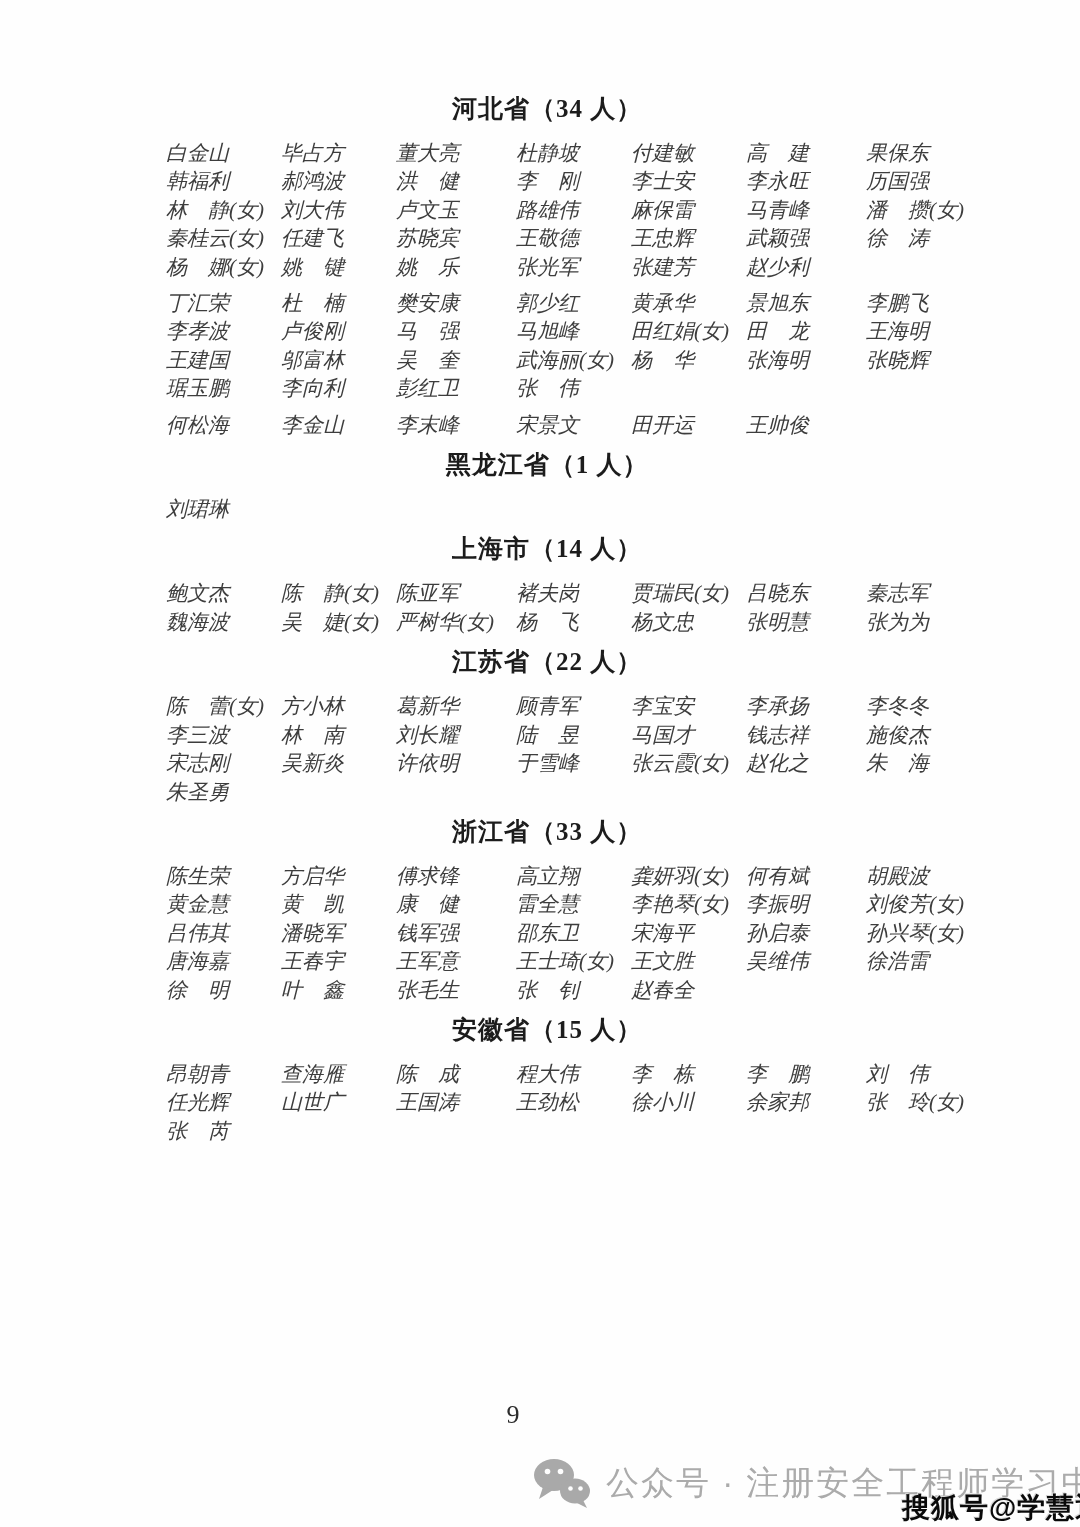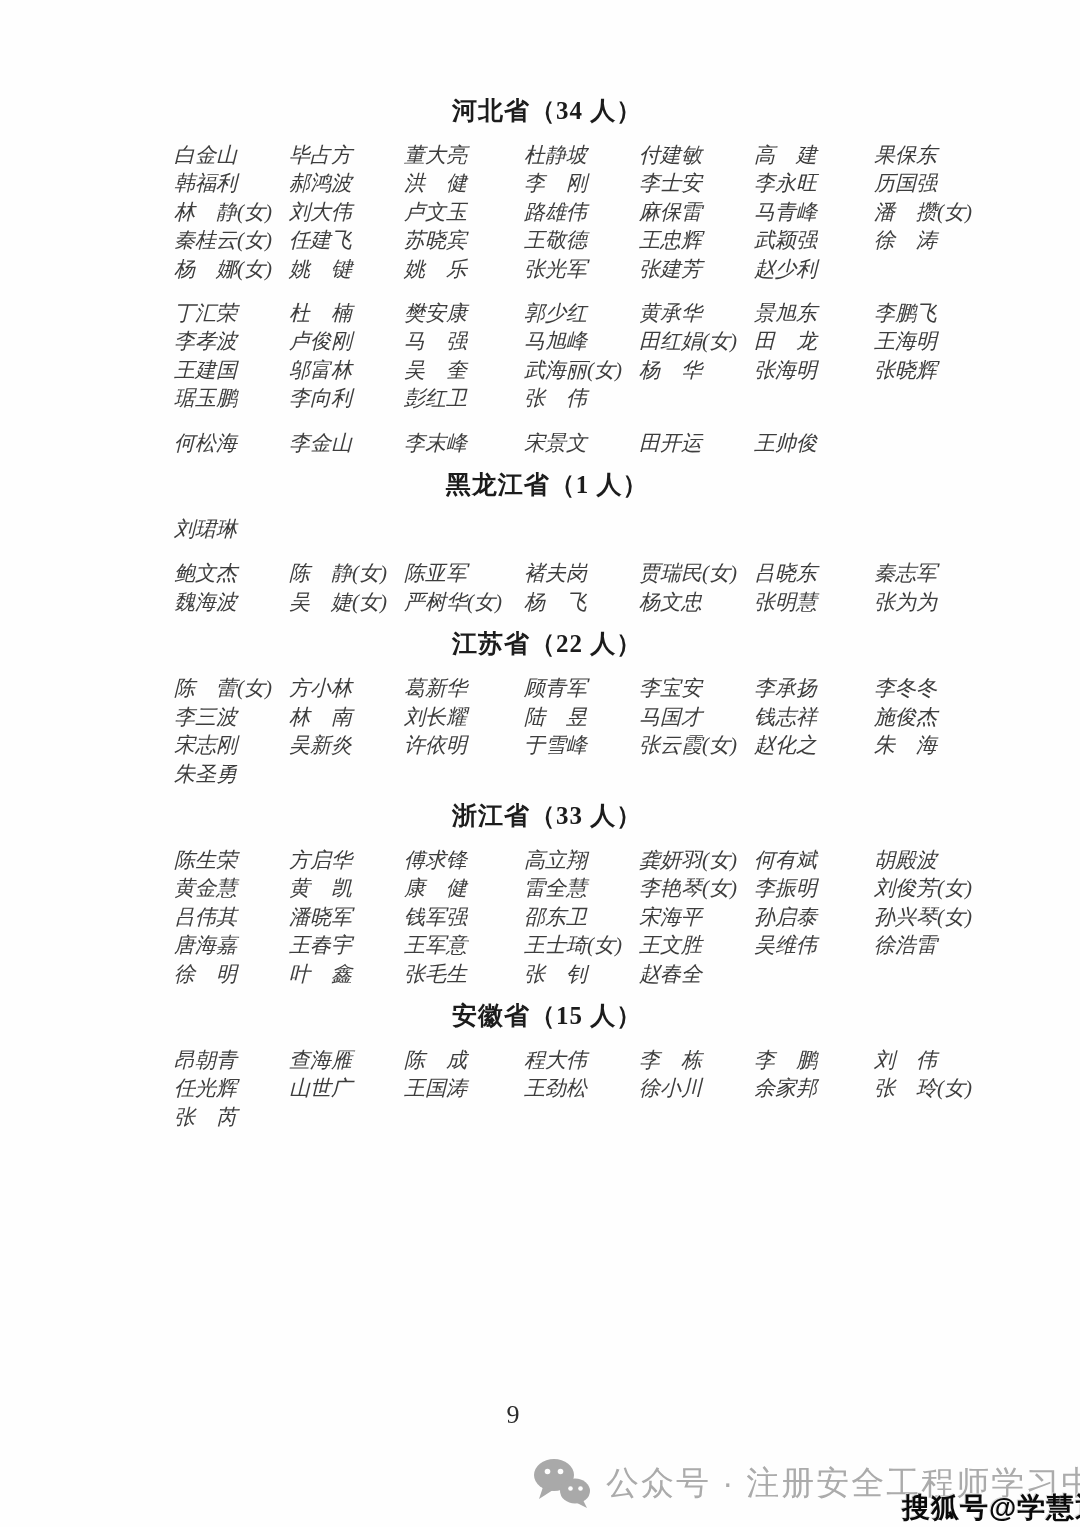--- a/index.html
+++ b/index.html
@@ -9,21 +9,21 @@
     height:1527px;
     background:#fefefe;
     overflow:hidden;
     font-family:"Liberation Serif","DejaVu Serif",serif;
   }
   .content {
     padding-top:83px;
     margin-left:158px;
     width:778px;
   }
-  section { margin:16px; }
+  section { margin:8px; }
   section h2 {
     font-size:25px;
     line-height:24px;
     font-weight:bold;
     color:#1c1c1c;
     text-align:center;
     letter-spacing:1px;
     margin:14px 0 18px 0;
   }
   .grid {
@@ -161,20 +161,21 @@
           <span class="name">王帅俊</span>
         </div>
       </section>
       <section>
         <h2>黑龙江省（1 人）</h2>
         <div class="grid">
           <span class="name">刘珺琳</span>
         </div>
       </section>
       <section>
+        <h2>上海市（14 人）</h2>
         <div class="grid">
           <span class="name">鲍文杰</span>
           <span class="name">陈　静(女)</span>
           <span class="name">陈亚军</span>
           <span class="name">褚夫岗</span>
           <span class="name">贾瑞民(女)</span>
           <span class="name">吕晓东</span>
           <span class="name">秦志军</span>
           <span class="name">魏海波</span>
           <span class="name">吴　婕(女)</span>

